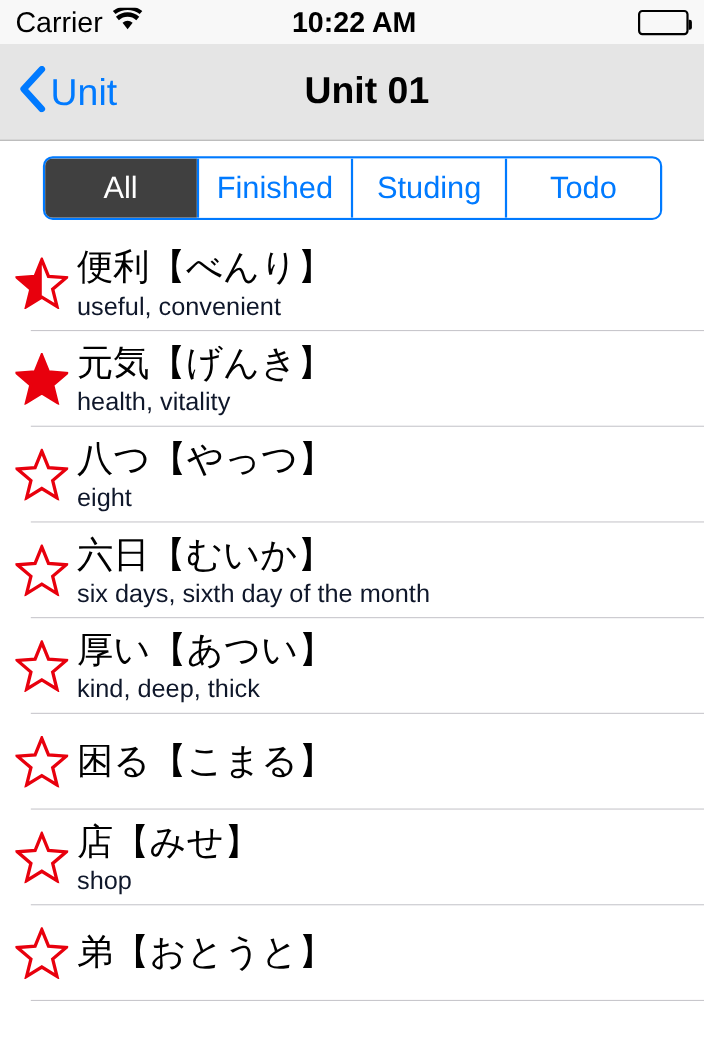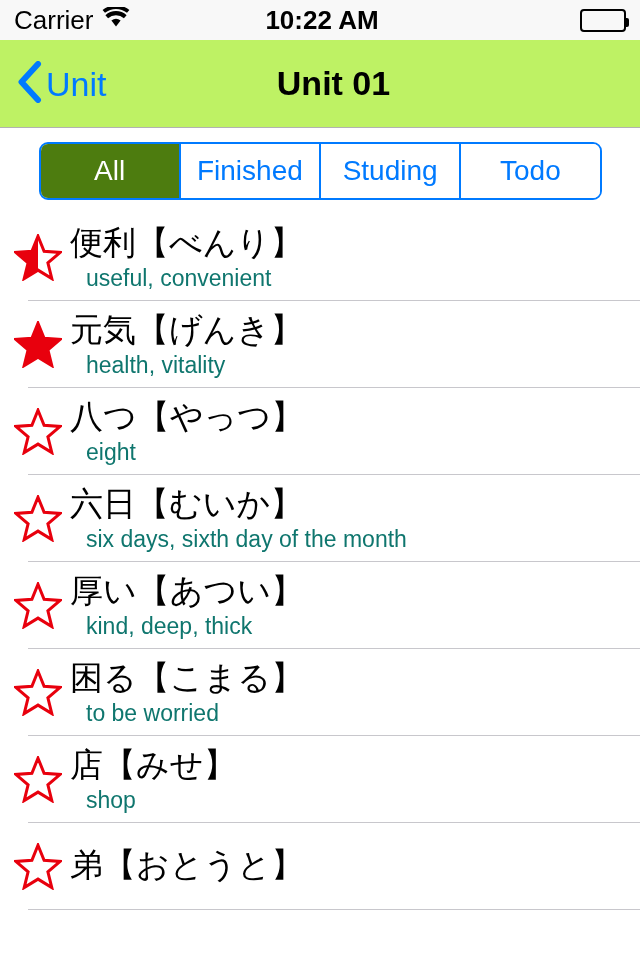--- a/index.html
+++ b/index.html
@@ -80,21 +80,21 @@
     width: 3px;
     height: 9px;
     background: #000;
     border-radius: 0 2px 2px 0;
   }
 
   
   .nav-bar {
     position: relative;
     height: 88px;
-    background: #bef264;
+    background: #e5e5e5;
     border-bottom: 1px solid #b2b2b2;
     box-sizing: border-box;
   }
   .nav-back {
     position: absolute;
     left: 16px;
     top: 0;
     height: 87px;
     display: flex;
     align-items: center;
@@ -148,21 +148,21 @@
     justify-content: center;
     font-size: 28px;
     color: #007aff;
     background: #ffffff;
     border-left: 2px solid #007aff;
     cursor: pointer;
     box-sizing: border-box;
   }
   .segment:first-child { border-left: none; }
   .segment.selected {
-    background: #4d7c0f;
+    background: #404040;
     color: #ffffff;
   }
 
   
   .list {
     position: relative;
     background: #ffffff;
   }
   .row {
     position: relative;
@@ -200,24 +200,23 @@
     gap: 2px;
   }
   .row-term {
     font-size: 33px;
     color: #000000;
     line-height: 1.18;
     white-space: nowrap;
   }
   .row-meaning {
     font-size: 23px;
-    color: #0f766e;
+    color: #0f172a;
     line-height: 1.15;
     white-space: nowrap;
-    margin-left: 16px;
   }
 </style>
 </head>
 <body>
 
 <div class="phone">
 
   <div class="status-bar">
     <div class="status-left">
       <span class="carrier-text">Carrier</span>
@@ -322,21 +321,20 @@
         </div>
       </div>
       <div class="row">
         <div class="row-star">
           <svg width="48" height="47" viewBox="0 0 48 47">
             <polygon points="24,2.2 30.1,17.2 46.2,18.4 33.9,28.9 37.8,44.6 24,36.1 10.2,44.6 14.1,28.9 1.8,18.4 17.9,17.2" fill="none" stroke="#E8000D" stroke-width="3" stroke-linejoin="miter"></polygon>
           </svg>
         </div>
         <div class="row-text">
           <div class="row-term">困る【こまる】</div>
-          <div class="row-meaning">to be worried</div>
         </div>
       </div>
       <div class="row">
         <div class="row-star">
           <svg width="48" height="47" viewBox="0 0 48 47">
             <polygon points="24,2.2 30.1,17.2 46.2,18.4 33.9,28.9 37.8,44.6 24,36.1 10.2,44.6 14.1,28.9 1.8,18.4 17.9,17.2" fill="none" stroke="#E8000D" stroke-width="3" stroke-linejoin="miter"></polygon>
           </svg>
         </div>
         <div class="row-text">
           <div class="row-term">店【みせ】</div>

